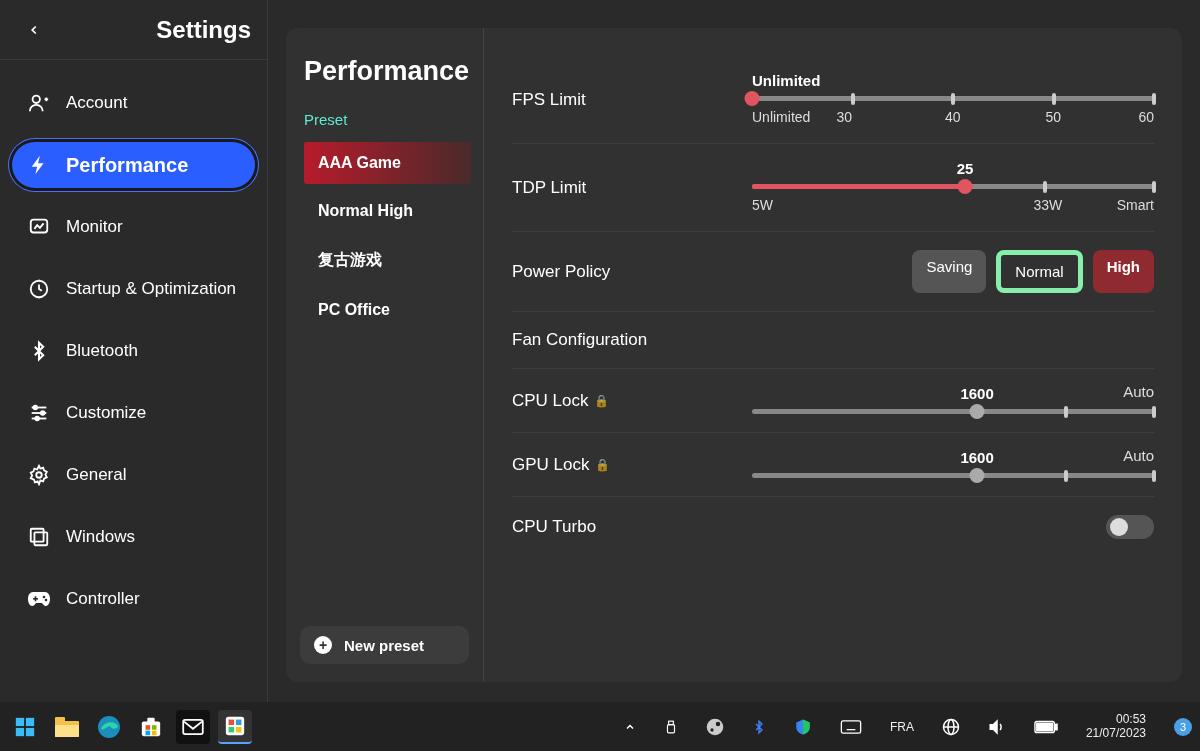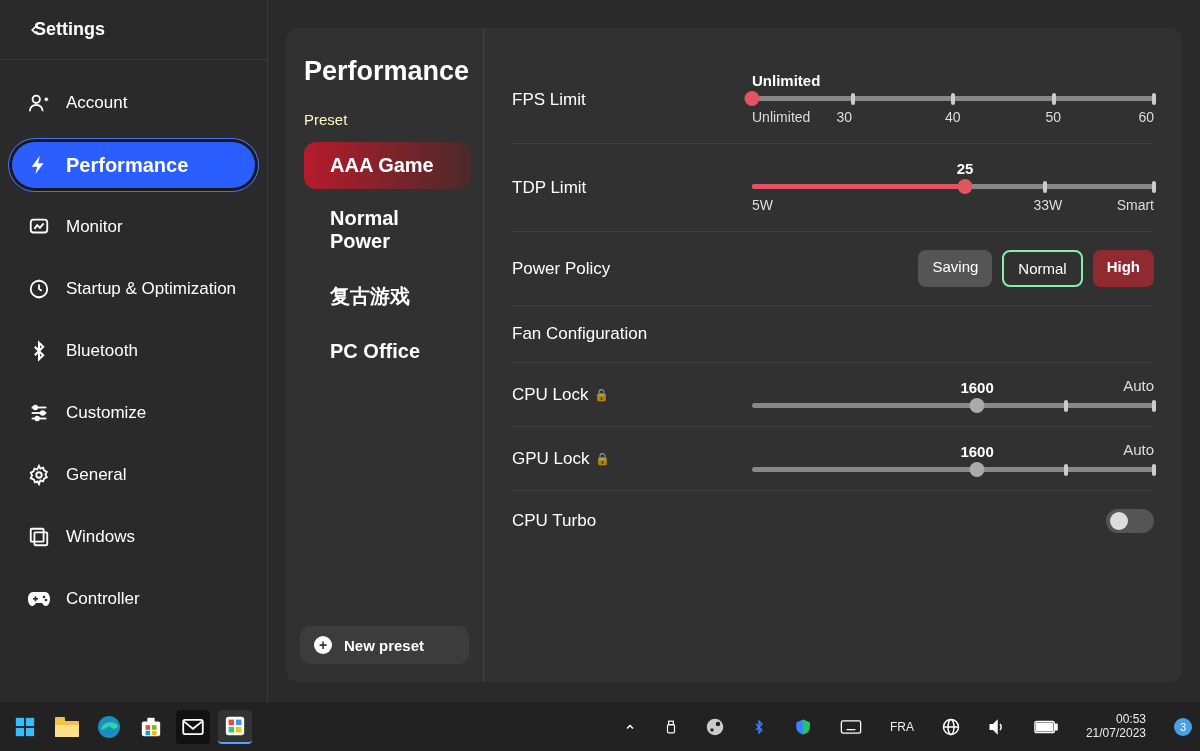--- a/index.html
+++ b/index.html
@@ -4,32 +4,32 @@
 <style>
   * { box-sizing: border-box; margin: 0; padding: 0; font-family: "Segoe UI", -apple-system, sans-serif; }
   html, body { width: 1200px; height: 751px; background: #1b1b1b; color: #fff; overflow: hidden; }
 
   .app { display: flex; width: 100%; height: 702px; background: #2a2a2a; }
 
   
   .sidebar { width: 268px; background: #2a2a2a; border-right: 1px solid #3a3a3a; display: flex; flex-direction: column; }
   .sb-header { display: flex; align-items: center; height: 60px; padding: 0 16px; border-bottom: 1px solid #3a3a3a; }
   .sb-back { width: 36px; height: 36px; display: flex; align-items: center; justify-content: center; cursor: pointer; }
-  .sb-title { flex: 1; text-align: left; font-size: 18px; font-weight: 600; margin-left: -18px; }
+  .sb-title { flex: 1; text-align: right; font-size: 24px; font-weight: 600; margin-left: -18px; }
   .sb-list { padding: 20px 12px; overflow: hidden; }
   .sb-item { display: flex; align-items: center; padding: 10px 14px; border-radius: 24px; cursor: pointer; margin-bottom: 16px; font-size: 17px; }
   .sb-item .ic { width: 26px; height: 26px; display: flex; align-items: center; justify-content: center; margin-right: 14px; }
   .sb-item.active { background: #2a5eff; box-shadow: 0 0 0 3px #1a1a1a, 0 0 0 4px #4772ff; font-weight: 700; font-size: 20px; }
 
   
   .mid { width: 215px; padding: 28px 0 20px 18px; }
   .mid-card { background: #313131; border-radius: 12px 0 0 12px; height: 100%; padding: 28px 12px 18px 18px; position: relative; }
   .mid h1 { font-size: 27px; font-weight: 700; margin-bottom: 24px; }
-  .mid .label-preset { font-size: 15px; color: #fef9c3; margin-bottom: 14px; }
-  .preset-item { padding: 12px 26px; border-radius: 12px; font-size: 20px; cursor: pointer; margin-bottom: 6px; font-weight: 600; }
+  .mid .label-preset { font-size: 15px; color: #5eead4; margin-bottom: 14px; }
+  .preset-item { padding: 12px 14px; border-radius: 3px; font-size: 16px; cursor: pointer; margin-bottom: 6px; font-weight: 600; }
   .preset-item.active { background: linear-gradient(90deg, #b71b2b 0%, #4a2a2a 100%); }
   .new-preset { position: absolute; bottom: 18px; left: 14px; right: 14px; background: #3c3c3c; border-radius: 10px; padding: 10px 14px; display: flex; align-items: center; font-size: 15px; font-weight: 600; cursor: pointer; }
   .new-preset .plus { margin-right: 12px; width: 18px; height: 18px; border-radius: 50%; background: #fff; color: #333; display: flex; align-items: center; justify-content: center; font-size: 14px; font-weight: 900; }
 
   
   .main { flex: 1; padding: 28px 18px 20px 0; }
   .main-card { background: #313131; border-radius: 0 12px 12px 0; height: 100%; padding: 28px 28px; border-left: 1px solid #444; overflow: hidden; }
   .row { display: flex; align-items: center; padding: 18px 0; border-bottom: 1px solid #3e3e3e; }
   .row:last-child { border-bottom: none; }
   .row-label { width: 240px; font-size: 17px; display: flex; align-items: center; gap: 6px; }
@@ -44,21 +44,21 @@
   .slider-tick { width: 4px; height: 12px; background: #ccc; border-radius: 2px; position: absolute; top: -3px; transform: translateX(-50%); }
   .slider-ticks-labels { display: flex; justify-content: space-between; font-size: 14px; margin-top: 8px; color: #ddd; }
   .solid-thumb { width: 15px; height: 15px; border-radius: 50%; background: #aaa; position: absolute; top: -5px; transform: translateX(-50%); }
 
   .aux-label { position: absolute; right: 0; top: -4px; font-size: 15px; color: #ddd; }
 
   
   .seg { display: flex; gap: 10px; justify-content: flex-end; }
   .seg-btn { padding: 8px 14px; background: #555; border-radius: 8px; font-size: 15px; cursor: pointer; }
   .seg-btn.sel { background: #8f2a30; font-weight: 700; }
-  .seg-btn.outline { background: transparent; border: 2px solid #86efac; text-align: right; }
+  .seg-btn.outline { background: transparent; border: 5px solid #86efac; text-align: right; }
 
   .chev-right-row { display: flex; align-items: center; justify-content: flex-end; gap: 8px; font-size: 16px; cursor: pointer; }
 
   .toggle { width: 48px; height: 24px; background: #555; border-radius: 12px; position: relative; cursor: pointer; margin-left: auto; }
   .toggle .knob { width: 18px; height: 18px; background: #ddd; border-radius: 50%; position: absolute; top: 3px; left: 4px; }
 
   .lock-icon { font-size: 12px; opacity: .7; }
 
   
   .taskbar { position: absolute; bottom: 0; left: 0; right: 0; height: 49px; background: #222; display: flex; align-items: center; padding: 0 8px; font-size: 12px; color: #eee; }
@@ -177,21 +177,21 @@
         </div>
       </div>
   </div>
 
   <div class="mid">
     <div class="mid-card">
       <h1>Performance</h1>
       <div class="label-preset">Preset</div>
       <div id="preset-list">
           <div class="preset-item active">AAA Game</div>
-          <div class="preset-item">Normal Power</div>
+          <div class="preset-item">Normal High</div>
           <div class="preset-item">复古游戏</div>
           <div class="preset-item">PC Office</div>
         </div>
       <div class="new-preset">
         <span class="plus">+</span>
         <span>New preset</span>
       </div>
     </div>
   </div>
 

